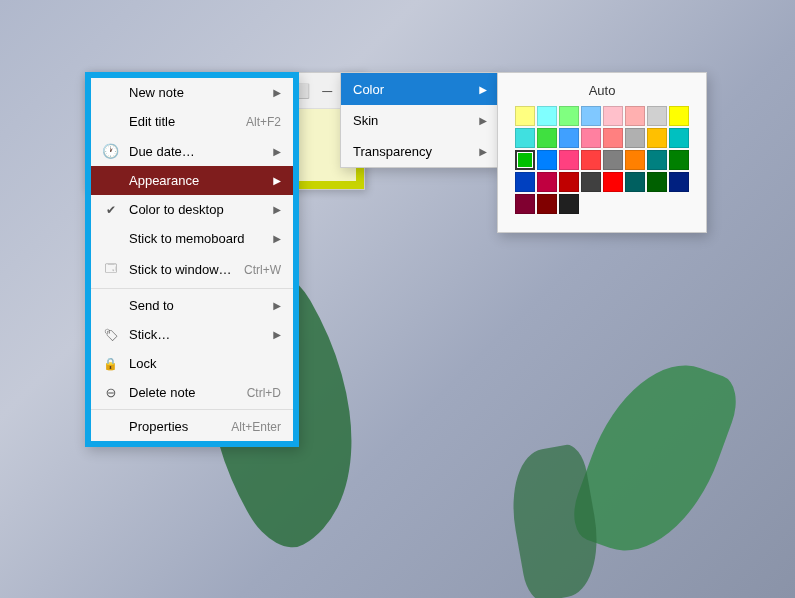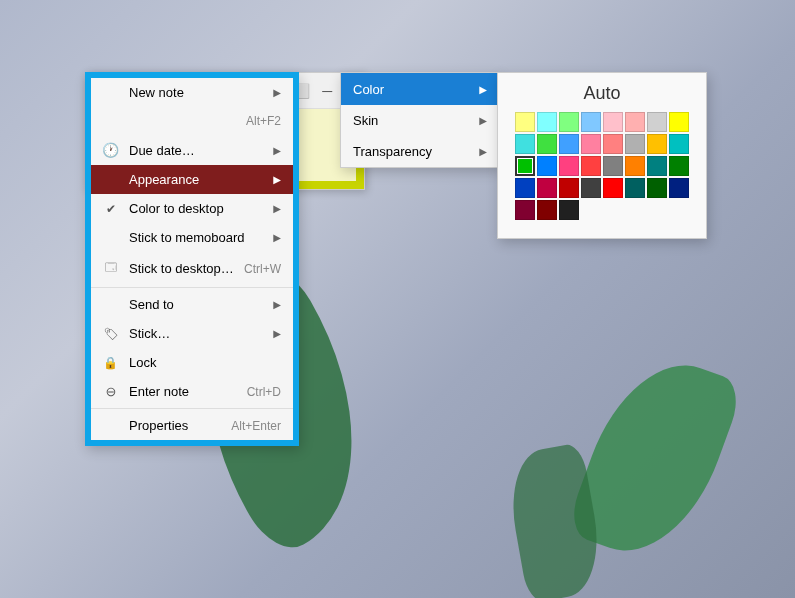--- a/index.html
+++ b/index.html
@@ -206,21 +206,21 @@
       width: 210px;
       background: #f9f9f9;
       border: 1px solid #ccc;
       box-shadow: 2px 4px 12px rgba(0,0,0,0.2);
       z-index: 102;
       padding: 10px;
     }
 
     .color-panel-title {
       text-align: center;
-      font-size: 18px;
+      font-size: 13px;
       color: #333;
       margin-bottom: 8px;
     }
 
     .color-grid {
       display: grid;
       grid-template-columns: repeat(8, 20px);
       gap: 2px;
       justify-content: center;
       margin-bottom: 8px;
@@ -271,20 +271,21 @@
 <div class="ctx-menu">
 
   <div class="ctx-item">
     <div class="icon-area"></div>
     <span class="label">New note</span>
     <span class="arrow">▶</span>
   </div>
 
   <div class="ctx-item">
     <div class="icon-area"></div>
+    <span class="label">Edit title</span>
     <span class="shortcut">Alt+F2</span>
   </div>
 
   <div class="ctx-item">
     <div class="icon-area">🕐</div>
     <span class="label">Due date…</span>
     <span class="arrow">▶</span>
   </div>
 
   <div class="ctx-item highlighted">
@@ -300,21 +301,21 @@
   </div>
 
   <div class="ctx-item">
     <div class="icon-area"></div>
     <span class="label">Stick to memoboard</span>
     <span class="arrow">▶</span>
   </div>
 
   <div class="ctx-item">
     <div class="icon-area" style="font-size:11px;">🗔</div>
-    <span class="label">Stick to desktop…</span>
+    <span class="label">Stick to window…</span>
     <span class="shortcut">Ctrl+W</span>
   </div>
 
   <div class="ctx-separator"></div>
 
   <div class="ctx-item">
     <div class="icon-area"></div>
     <span class="label">Send to</span>
     <span class="arrow">▶</span>
   </div>
@@ -325,21 +326,21 @@
     <span class="arrow">▶</span>
   </div>
 
   <div class="ctx-item">
     <div class="icon-area" style="font-size:12px;">🔒</div>
     <span class="label">Lock</span>
   </div>
 
   <div class="ctx-item">
     <div class="icon-area" style="font-size:13px;">⊖</div>
-    <span class="label">Enter note</span>
+    <span class="label">Delete note</span>
     <span class="shortcut">Ctrl+D</span>
   </div>
 
   <div class="ctx-separator"></div>
 
   <div class="ctx-item">
     <div class="icon-area"></div>
     <span class="label">Properties</span>
     <span class="shortcut">Alt+Enter</span>
   </div>

